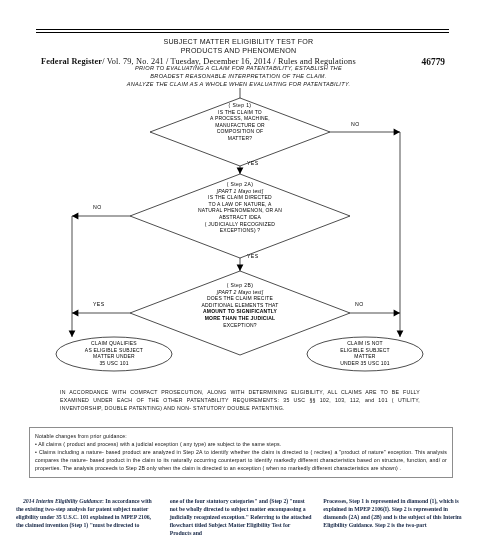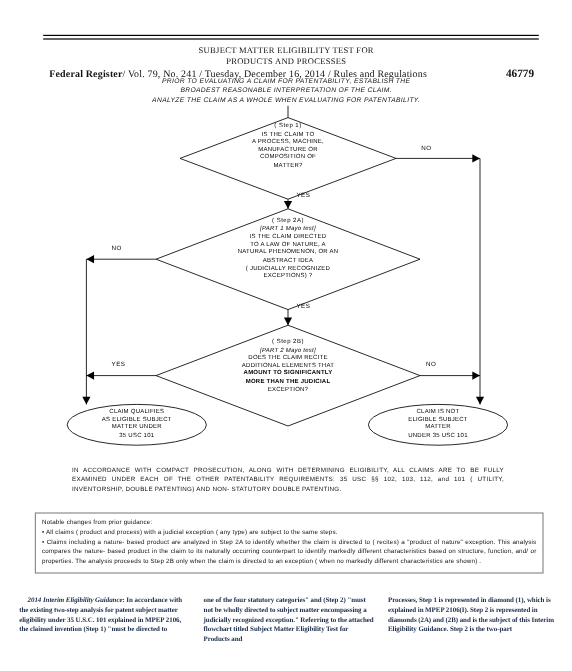--- a/index.html
+++ b/index.html
@@ -48,21 +48,20 @@
   }
 
   
   .fig-title {
     position: absolute;
     left: 0; right: 0; top: 38px;
     text-align: center;
     font-size: 7.1px;
     line-height: 9.2px;
     letter-spacing: .25px;
-    font-family: Liberation Serif, serif;
   }
 
   
   .intro {
     position: absolute;
     left: 0; right: 0; top: 64px;
     text-align: center;
     font-style: italic;
     font-size: 5.6px;
     line-height: 8.0px;
@@ -149,21 +148,21 @@
 <div class="runhead">
   <div class="runhead-text">
     <span>Federal Register</span><span class="thin">/ Vol. 79, No. 241 / Tuesday, December 16, 2014 / Rules and Regulations</span>
   </div>
   <div class="runhead-page">46779</div>
 </div>
 <div class="rule-double"></div>
 
 <div class="fig-title">
   <div>SUBJECT MATTER ELIGIBILITY TEST FOR</div>
-  <div>PRODUCTS AND PROCESSES</div>
+  <div>PRODUCTS AND PHENOMENON</div>
 </div>
 
 <div class="intro">
   <div>PRIOR TO EVALUATING A CLAIM FOR PATENTABILITY,  ESTABLISH THE</div>
   <div>BROADEST  REASONABLE  INTERPRETATION  OF  THE  CLAIM.</div>
   <div>ANALYZE  THE  CLAIM  AS  A  WHOLE  WHEN  EVALUATING  FOR  PATENTABILITY.</div>
 </div>
 
 <div class="flow">
   <svg width="477" height="300" viewBox="0 0 477 300">

